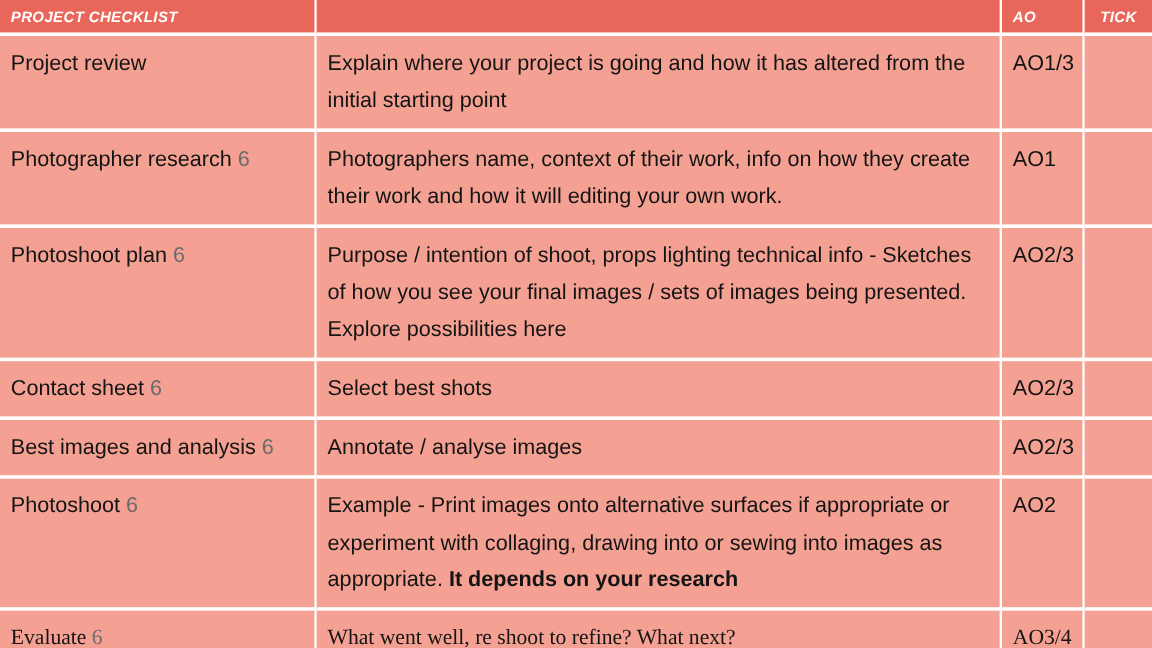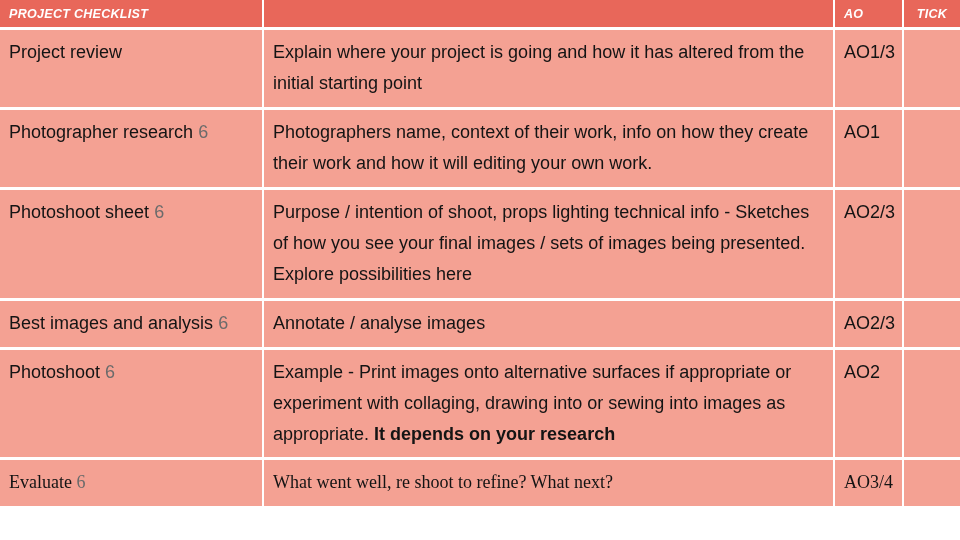--- a/index.html
+++ b/index.html
@@ -94,22 +94,28 @@
         <td class="ao-cell">AO1/3</td>
         <td class="tick-cell last-cell"></td>
       </tr>
       <tr>
         <td class="task-cell"><span>Photographer research</span> <span class="marker">6</span></td>
         <td class="desc-cell"><span>Photographers name, context of their work, info on how they create their work and how it will editing your own work.</span></td>
         <td class="ao-cell">AO1</td>
         <td class="tick-cell last-cell"></td>
       </tr>
       <tr>
-        <td class="task-cell"><span>Photoshoot sheet</span> <span class="marker">6</span></td>
+        <td class="task-cell"><span>Photoshoot plan</span> <span class="marker">6</span></td>
         <td class="desc-cell"><span>Purpose / intention of shoot, props lighting technical info - Sketches of how you see your final images / sets of images being presented.  Explore possibilities here</span></td>
+        <td class="ao-cell">AO2/3</td>
+        <td class="tick-cell last-cell"></td>
+      </tr>
+      <tr>
+        <td class="task-cell"><span>Contact sheet</span> <span class="marker">6</span></td>
+        <td class="desc-cell"><span>Select best shots</span></td>
         <td class="ao-cell">AO2/3</td>
         <td class="tick-cell last-cell"></td>
       </tr>
       <tr>
         <td class="task-cell"><span>Best images and analysis</span> <span class="marker">6</span></td>
         <td class="desc-cell"><span>Annotate / analyse images</span></td>
         <td class="ao-cell">AO2/3</td>
         <td class="tick-cell last-cell"></td>
       </tr>
       <tr>

